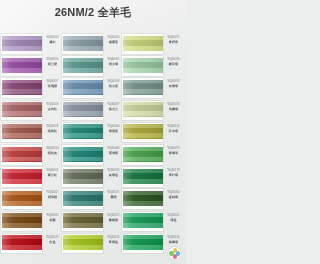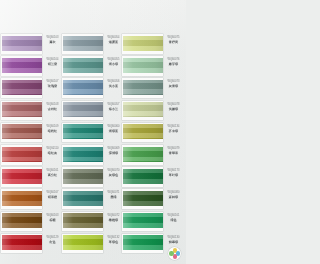--- a/index.html
+++ b/index.html
@@ -99,20 +99,21 @@
   .p1{left:4.5px;top:1px;width:4.5px;height:4.5px;background:#e8c84a;}
   .p2{left:7.6px;top:4.2px;width:4.5px;height:4.5px;background:#5bb5e0;}
   .p3{left:4.5px;top:7.2px;width:4.5px;height:4.5px;background:#e06a8a;}
   .p4{left:1.3px;top:4.2px;width:4.5px;height:4.5px;background:#7ec46a;}
 </style>
 </head>
 <body>
 
 <div id="card">
 
+  <div id="title">26NM/2 全羊毛</div>
 
   <div id="grid">
     <div class="col c0">
         <div class="row" style="top: 0px;">
           <div class="paper"></div>
           <div class="swatch">
             <div class="fill" style="background: rgb(169, 141, 189);"></div>
             <div class="threads"></div>
             <div class="sheen"></div>
           </div>

